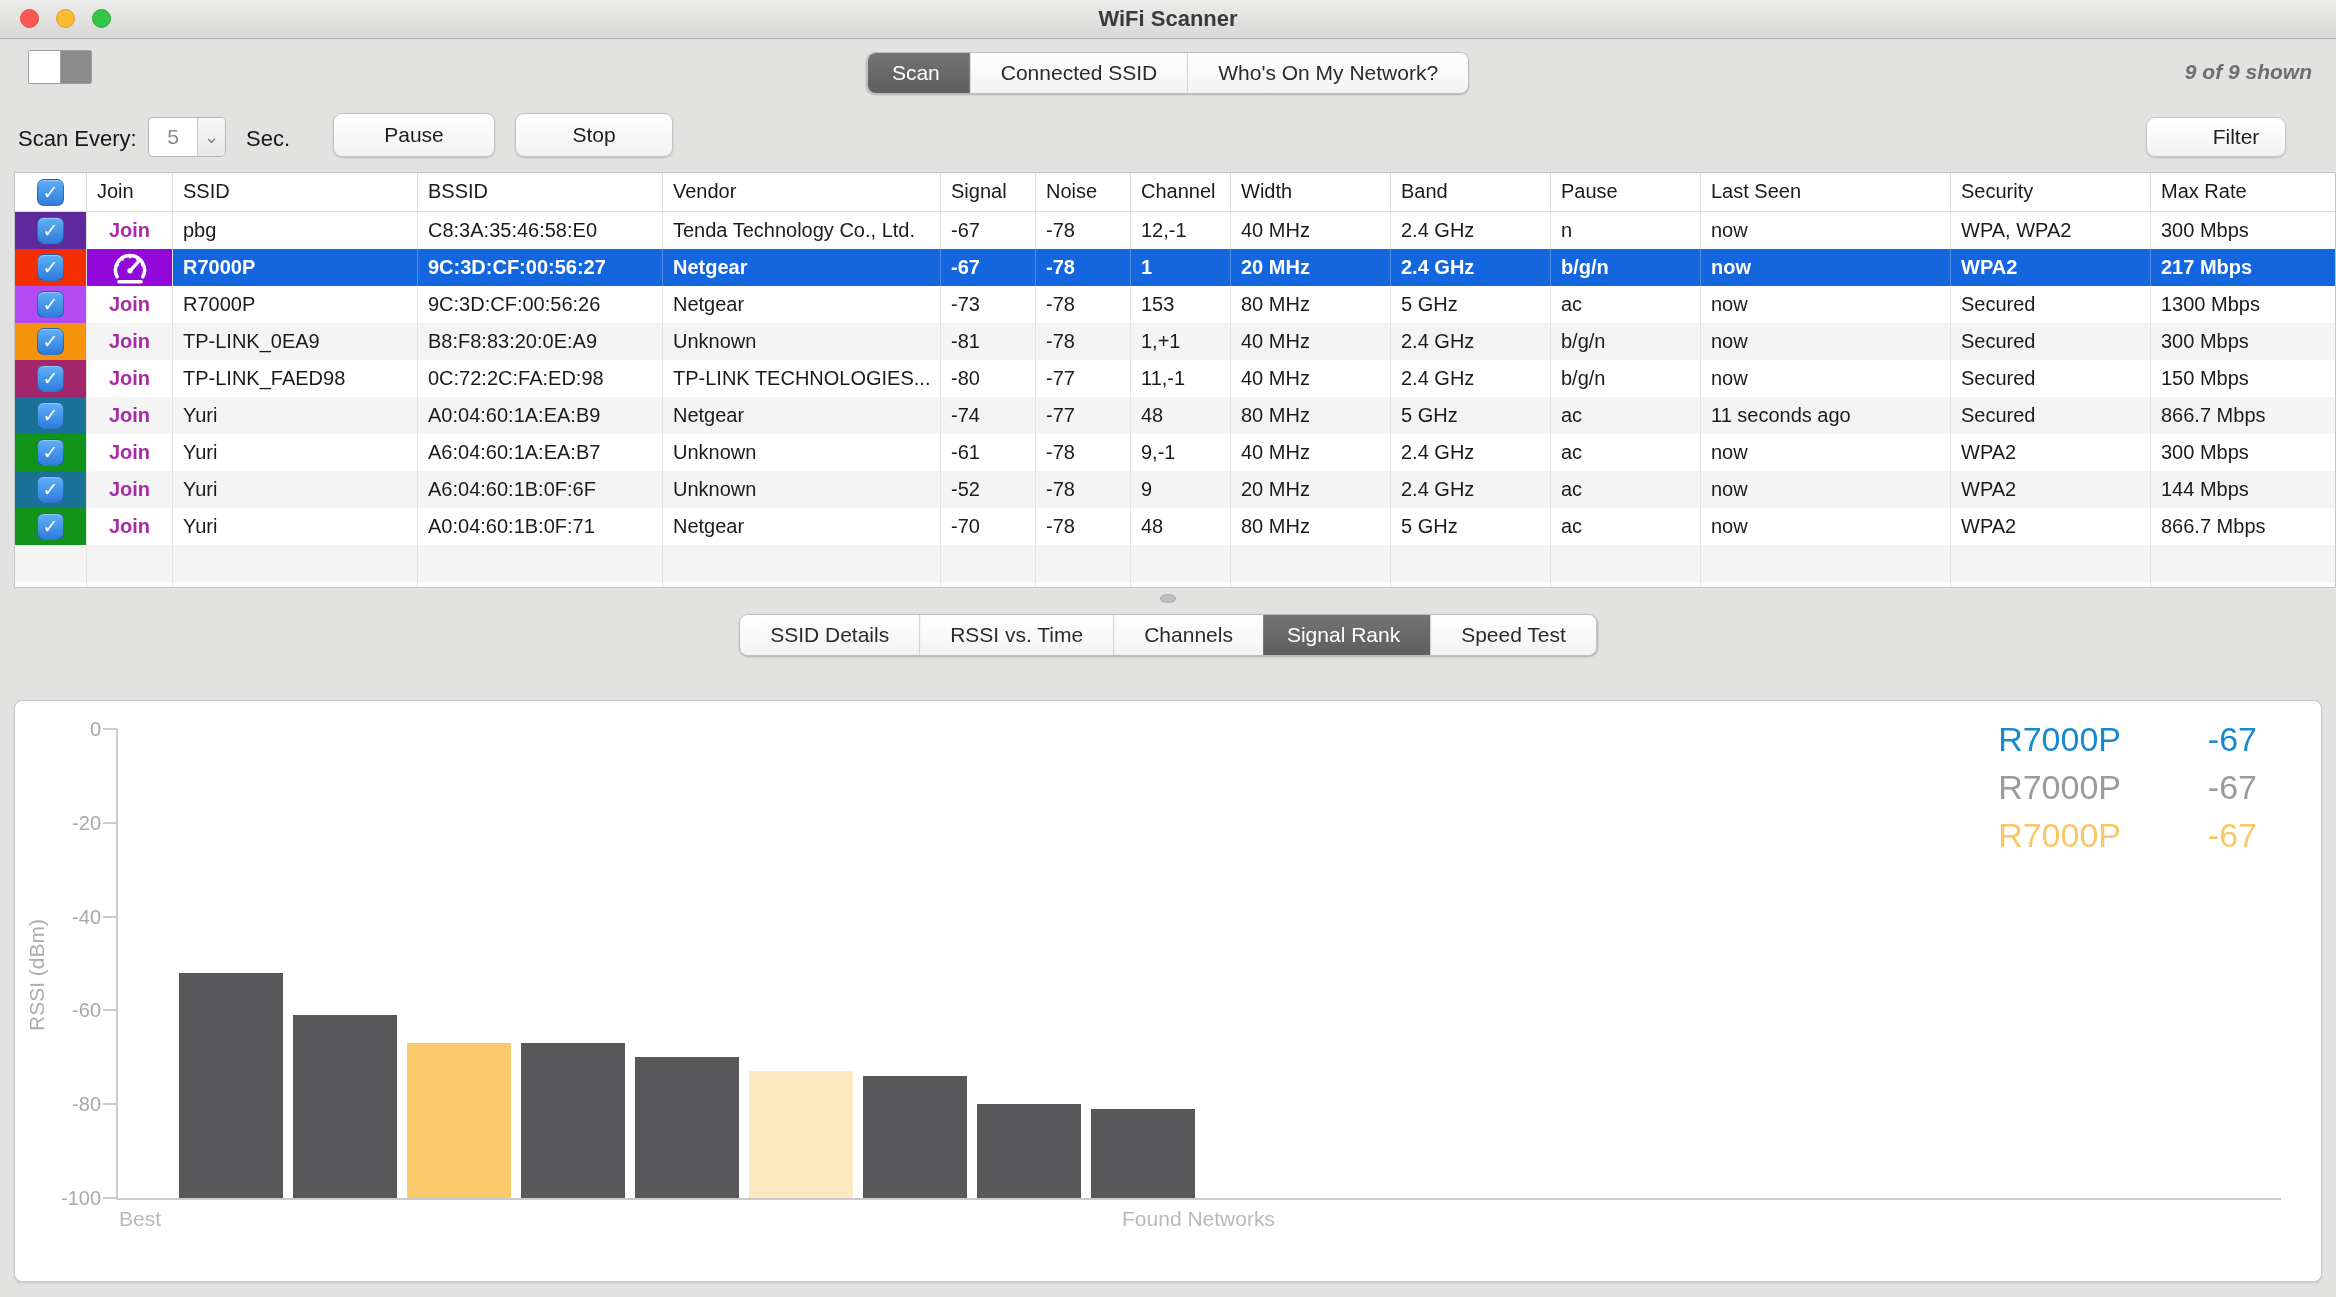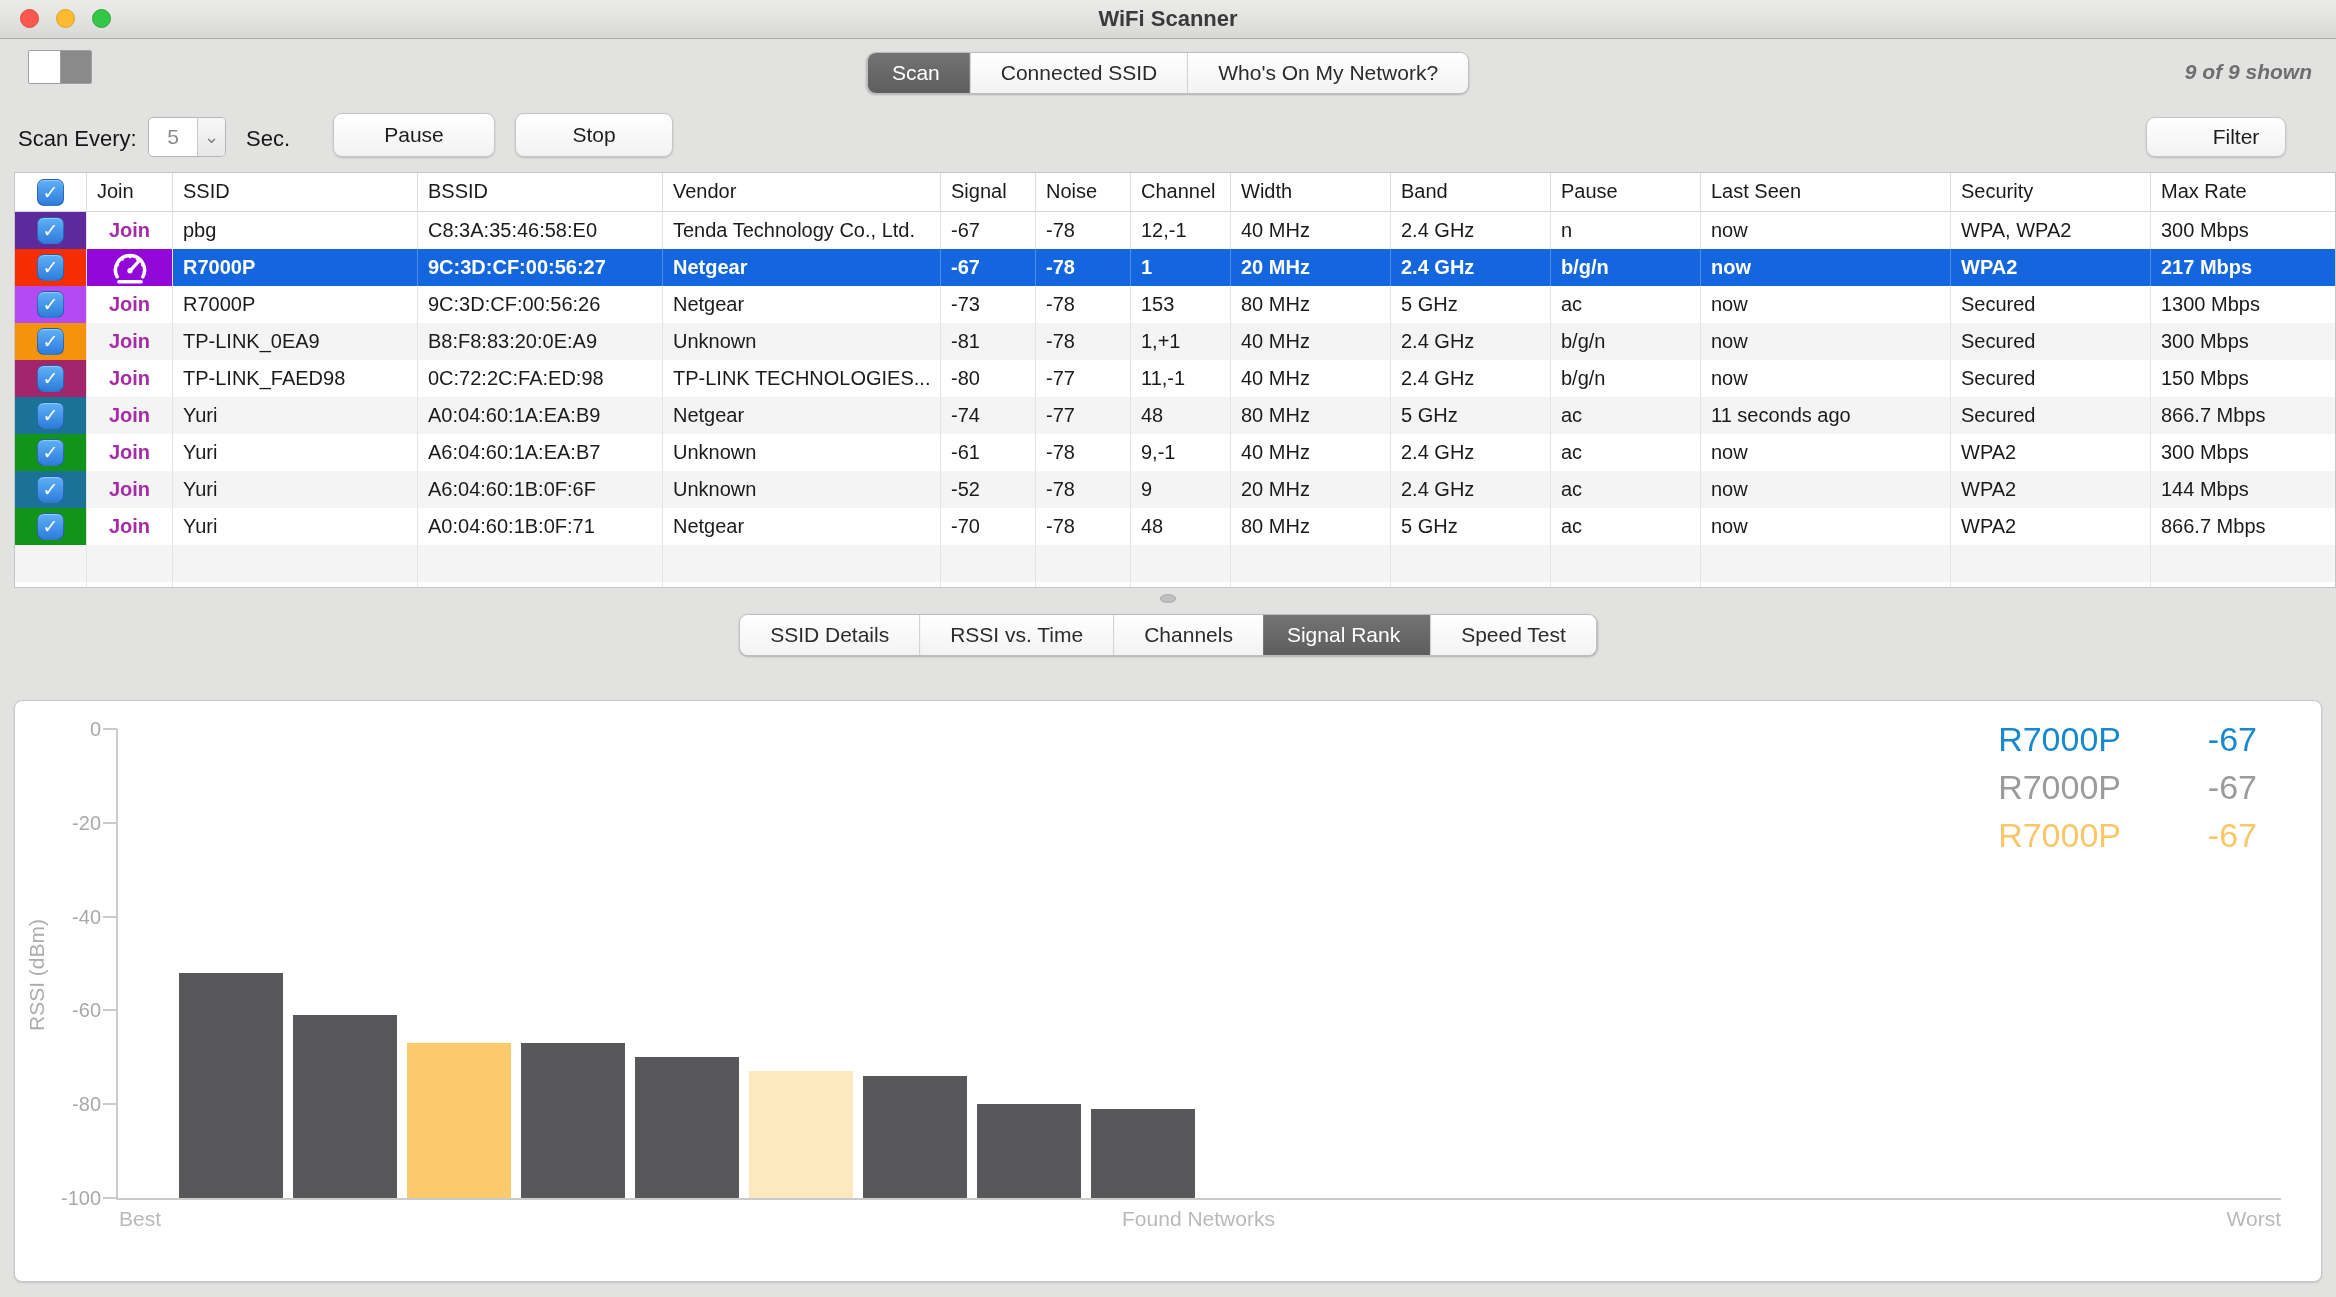--- a/index.html
+++ b/index.html
@@ -471,21 +471,20 @@
       <div class="bar" style="left: 392px; top: 342.23px; height: 154.77px; background: rgb(251, 203, 107);"></div>
       <div class="bar" style="left: 506px; top: 342.23px; height: 154.77px; background: rgb(88, 88, 90);"></div>
       <div class="bar" style="left: 620px; top: 356.3px; height: 140.7px; background: rgb(88, 88, 90);"></div>
       <div class="bar" style="left: 734px; top: 370.37px; height: 126.63px; background: rgb(252, 233, 192);"></div>
       <div class="bar" style="left: 848px; top: 375.06px; height: 121.94px; background: rgb(88, 88, 90);"></div>
       <div class="bar" style="left: 962px; top: 403.2px; height: 93.8px; background: rgb(88, 88, 90);"></div>
       <div class="bar" style="left: 1076px; top: 407.89px; height: 89.11px; background: rgb(88, 88, 90);"></div>
     </div>
   <div class="x-end x-best">Best</div>
   <div class="x-end x-found">Found Networks</div>
-  <div class="x-end x-worst">Worst</div>
   <div class="legend">
       <div class="legend-row" style="color: rgb(23, 137, 206);">
         <span>R7000P</span>
         <span>-67</span>
       </div>
       <div class="legend-row" style="color: rgb(155, 155, 155);">
         <span>R7000P</span>
         <span>-67</span>
       </div>
       <div class="legend-row" style="color: rgb(249, 199, 104);">

